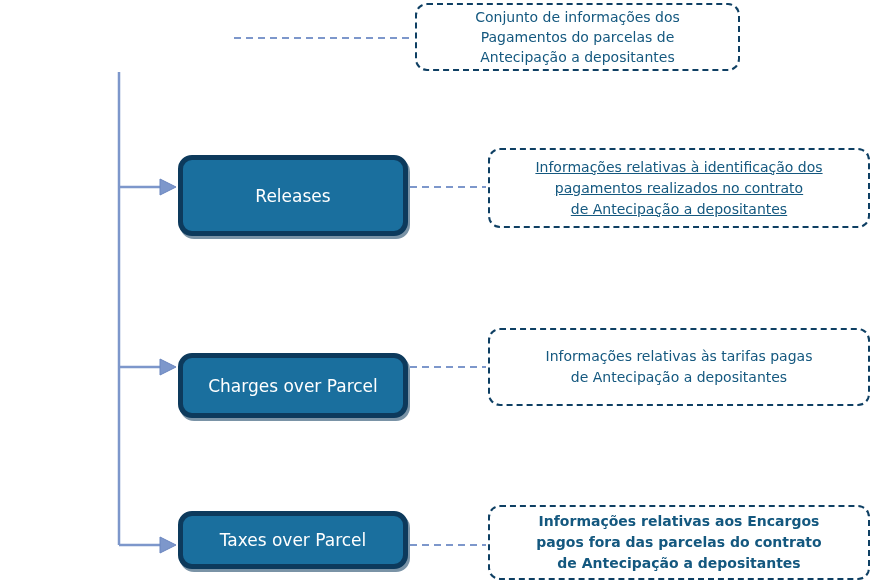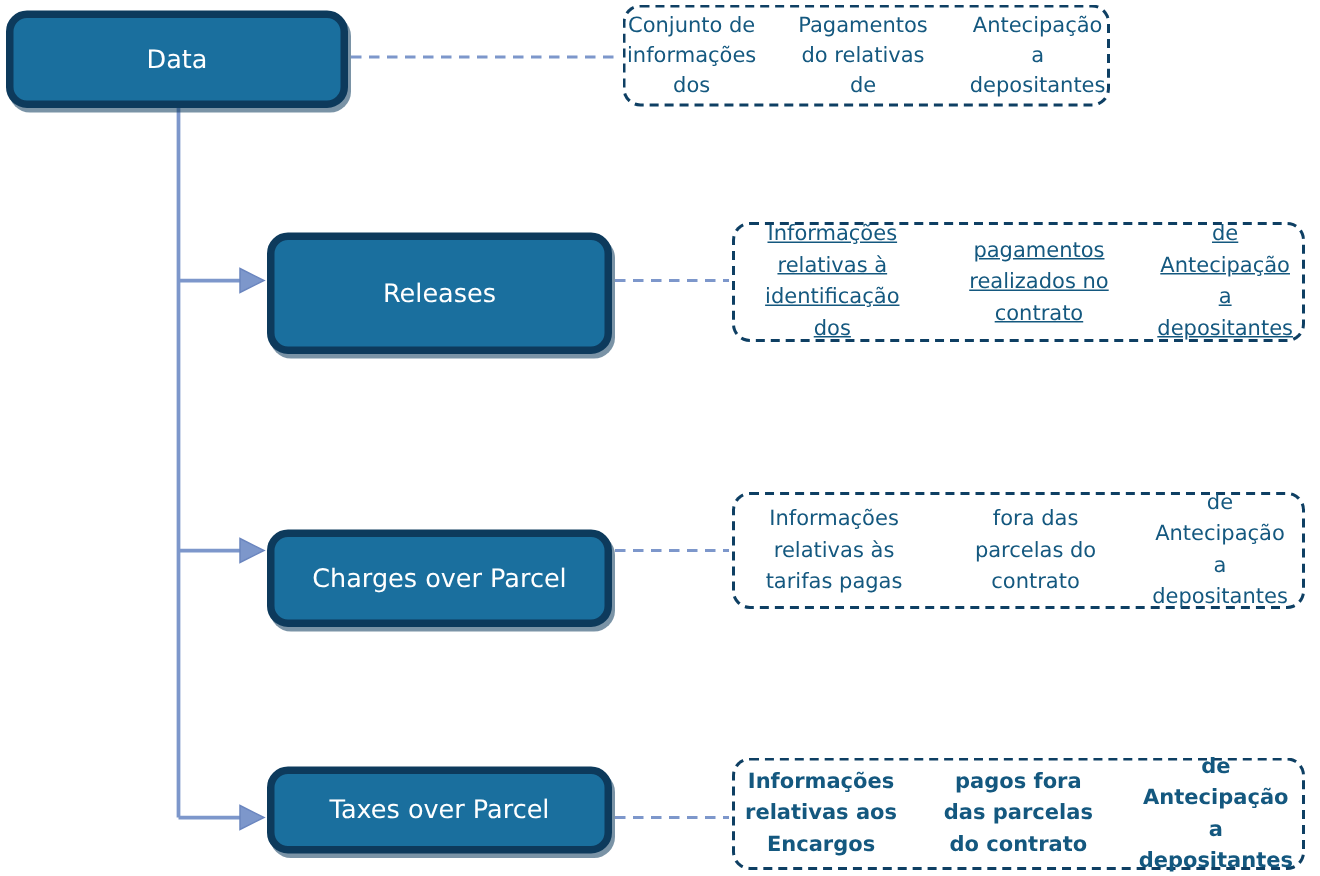--- a/index.html
+++ b/index.html
@@ -57,32 +57,31 @@
     font-size:17px;
     text-align:center;
   }
   .node-root   {left:4px;  top:7px;   width:228px; height:65px;}
   .node-child-0{left:178px;top:155px; width:230px; height:81px;}
   .node-child-1{left:178px;top:335px; width:230px; height:65px;margin-top:18px;}
   .node-child-2{left:178px;top:511px; width:230px; height:58px;}
   .note{
     position:absolute;
     display:flex;
-    flex-direction:row;
+    flex-direction:column;
     align-items:center;
     justify-content:center;
     border:2px dashed var(--note-border);
     border-radius:12px;
     color:var(--note-text);
     font-size:14px;
     line-height:21px;
     text-align:center;
     padding:2px 6px;
     background:var(--canvas-bg);
-    gap:28px;
   }
   .note-root   {left:415px;top:3px;   width:325px; height:68px; line-height:20px;}
   .note-child-0{left:488px;top:148px; width:382px; height:80px;text-decoration:underline;}
   .note-child-1{left:488px;top:328px; width:382px; height:78px;}
   .note-child-2{left:488px;top:505px; width:382px; height:75px;font-weight:bold;}
 </style>
 </head>
 <body>
 
 <div class="canvas">
@@ -98,46 +97,42 @@
     <polygon class="arrowhead" points="160,179 176,187 160,195"></polygon>
     <polygon class="arrowhead" points="160,359 176,367 160,375"></polygon>
     <polygon class="arrowhead" points="160,537 176,545 160,553"></polygon>
 
     <path class="dash-line" d="M234 38 H413"></path>
     <path class="dash-line" d="M410 187 H486"></path>
     <path class="dash-line" d="M410 367 H486"></path>
     <path class="dash-line" d="M410 545 H486"></path>
   </svg>
 
-  <div class="node node-root">
-    <span>Data</span>
-  </div>
   <div class="node node-child-0">
     <span>Releases</span>
   </div>
   <div class="node node-child-1">
     <span>Charges over Parcel</span>
   </div>
   <div class="node node-child-2">
     <span>Taxes over Parcel</span>
   </div>
 
   <div class="note note-root">
     <div>Conjunto de informações dos</div>
-    <div>Pagamentos do relativas de</div>
+    <div>Pagamentos do parcelas de</div>
     <div>Antecipação a depositantes</div>
   </div>
   <div class="note note-child-0">
     <div>Informações relativas à identificação dos</div>
     <div>pagamentos realizados no contrato</div>
     <div>de Antecipação a depositantes</div>
   </div>
   <div class="note note-child-1">
     <div>Informações relativas às tarifas pagas</div>
-    <div>fora das parcelas do contrato</div>
     <div>de Antecipação a depositantes</div>
   </div>
   <div class="note note-child-2">
     <div>Informações relativas aos Encargos</div>
     <div>pagos fora das parcelas do contrato</div>
     <div>de Antecipação a depositantes</div>
   </div>
 
 </div>
 

